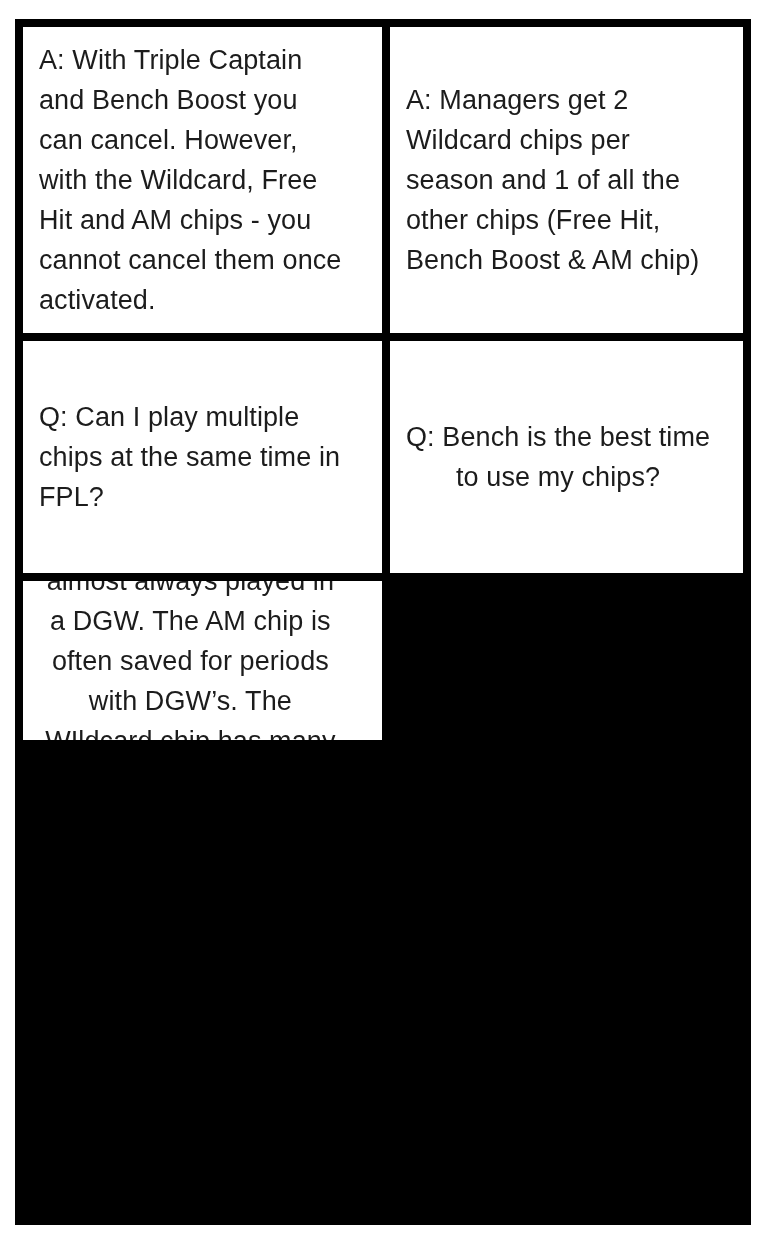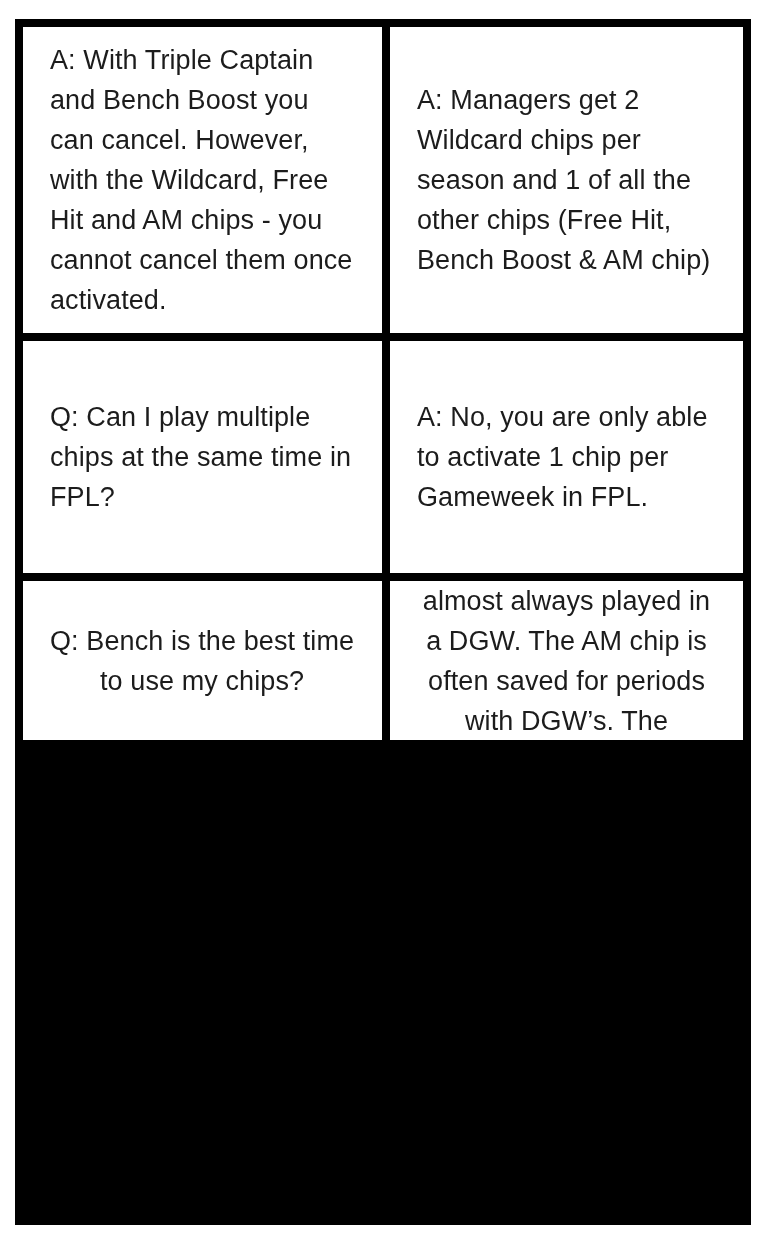--- a/index.html
+++ b/index.html
@@ -29,21 +29,21 @@
     grid-template-columns: 359px 353px;
     grid-template-rows: 306px 232px 159px 469px;
     gap: 8px;
     padding: 8px;
   }
   .cell {
     background: #ffffff;
     display: flex;
     align-items: center;
     box-sizing: border-box;
-    padding: 0 27px;
+    padding: 0 16px;
     overflow: hidden;
   }
   .cell .txt {
     white-space: pre-line;
     font-size: 27px;
     line-height: 40px;
     font-weight: 400;
     letter-spacing: 0.1px;
   }
   .cell.align-left {
@@ -77,25 +77,20 @@
 season and 1 of all the
 other chips (Free Hit,
 Bench Boost &amp; AM chip)</span>
     </div>
 
     <div class="cell align-left">
       <span class="txt">Q: Can I play multiple
 chips at the same time in
 FPL?</span>
     </div>
-    <div class="cell align-left">
-      <span class="txt">A: No, you are only able
-to activate 1 chip per
-Gameweek in FPL.</span>
-    </div>
 
     <div class="cell align-center">
       <span class="txt">Q: Bench is the best time
 to use my chips?</span>
     </div>
     <div class="cell align-center">
       <span class="txt">Free Hit’s are often
 played in blank or double
 GW’s. Triple Captain is
 almost always played in

